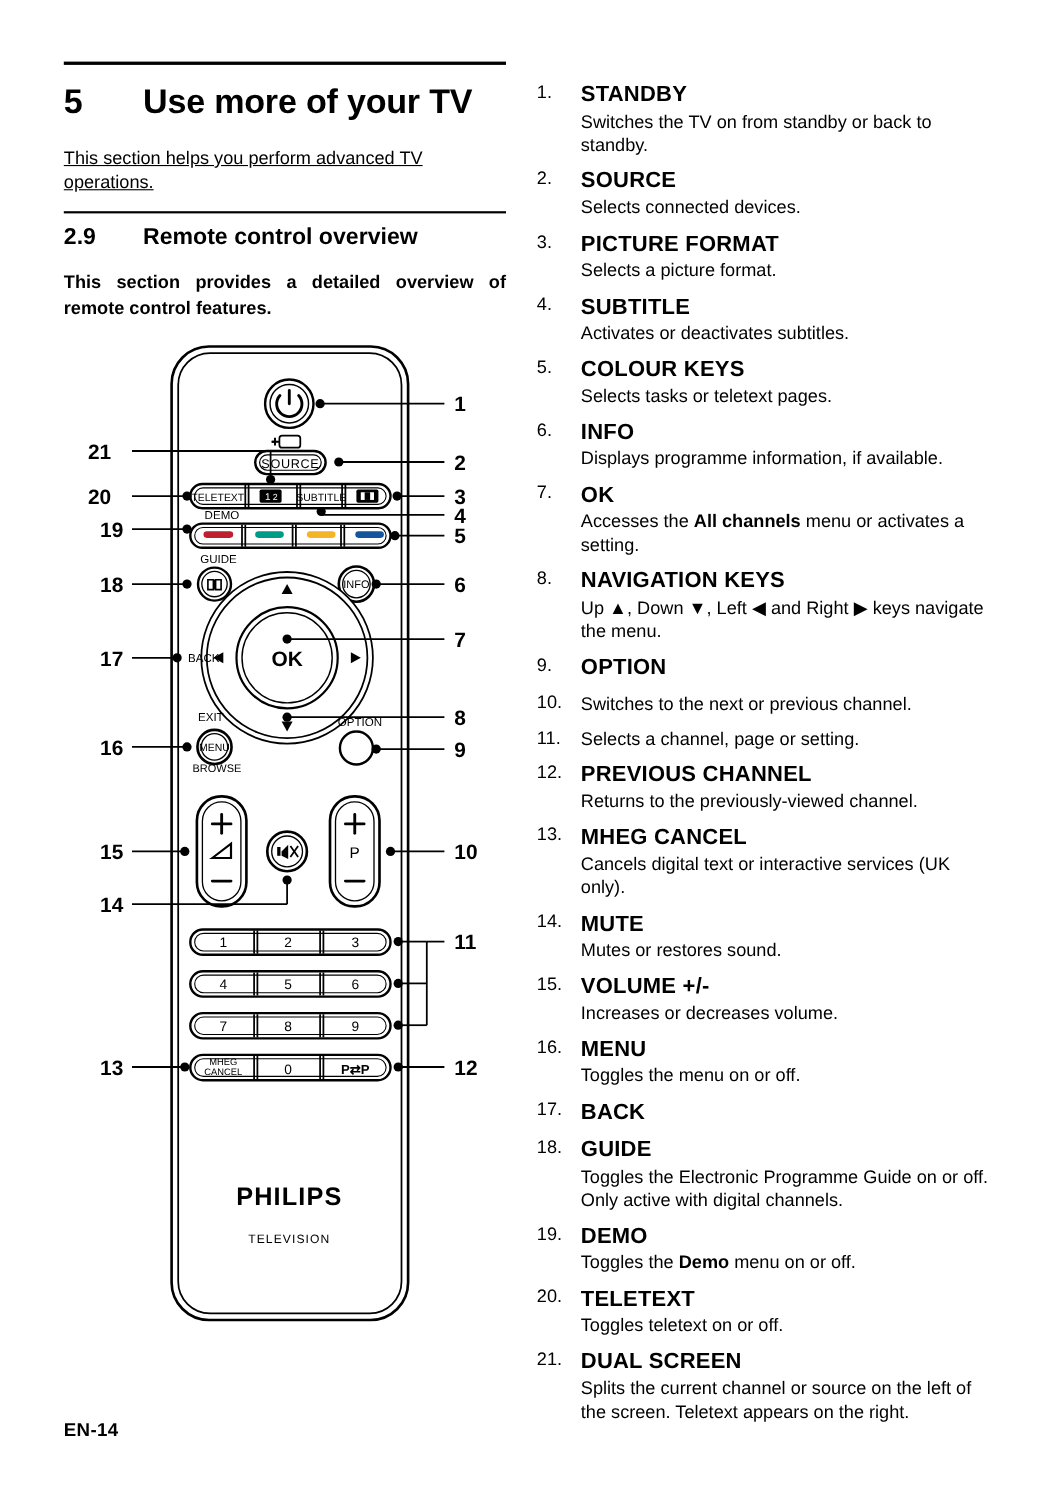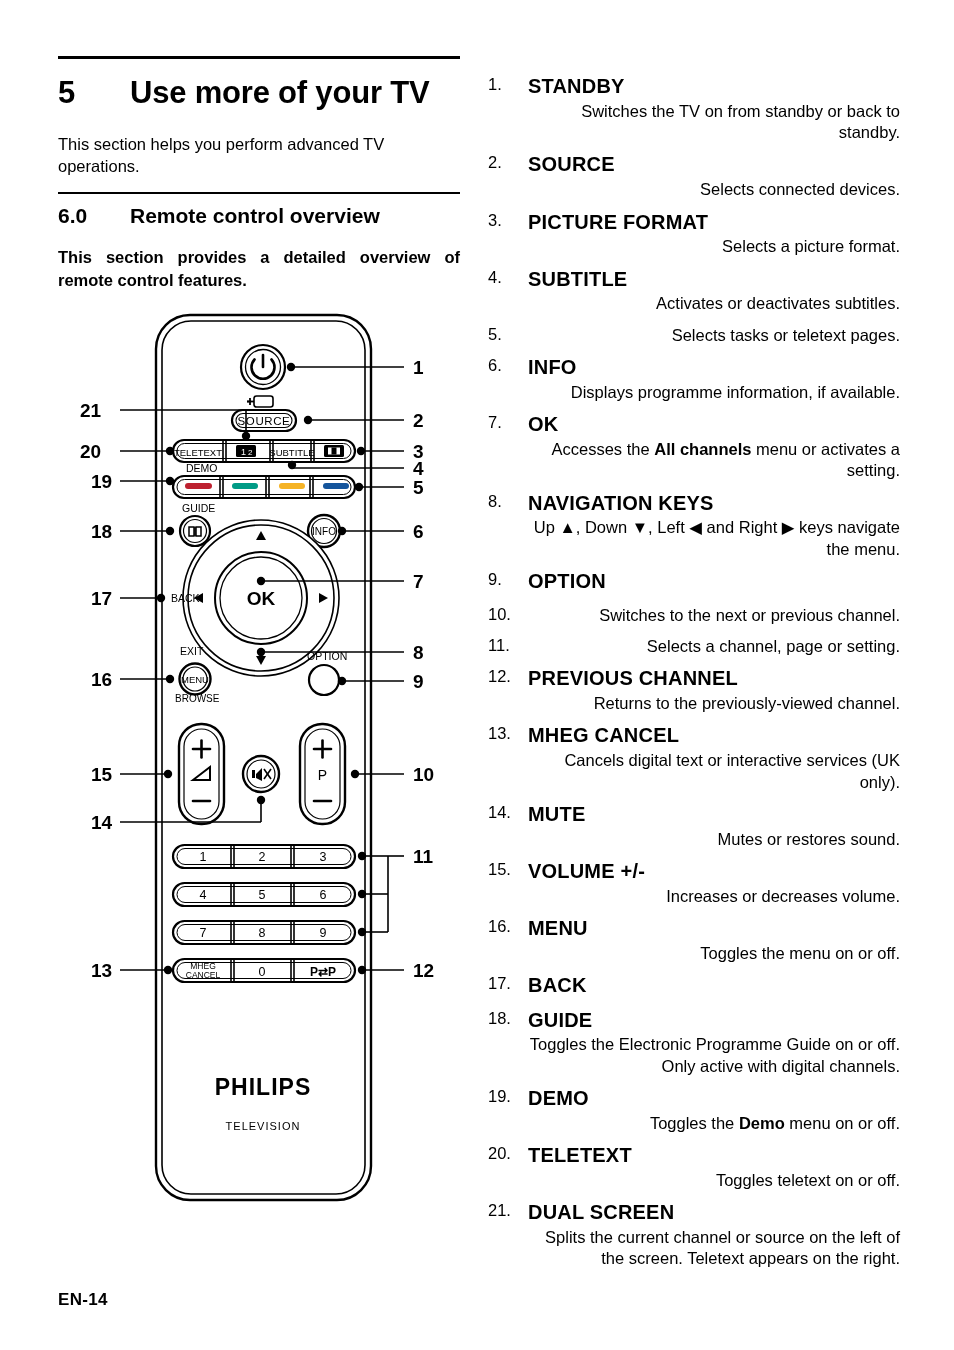--- a/index.html
+++ b/index.html
@@ -13,42 +13,42 @@
   
   .left-col{position:absolute;left:58px;top:56px;width:402px;}
   .rule{border:0;border-top:3px solid #000;margin:0;height:0;}
   .rule.thin{border-top:2px solid #000;}
   h1.chapter{
     font-size:31px;font-weight:bold;margin:16px 0 0 0;letter-spacing:-0.2px;
     display:flex;
   }
   h1.chapter .num{width:72px;flex:0 0 72px;}
   .intro{
-    font-size:16.5px;line-height:1.35;margin:22px 0 14px 0;
+    font-size:16.5px;line-height:1.35;margin:22px 0 14px 0;text-decoration:underline;
   }
   h2.section{
     font-size:21px;font-weight:bold;margin:10px 0 0 0;display:flex;
   }
   h2.section .num{width:72px;flex:0 0 72px;}
   .intro2{font-size:16.5px;line-height:1.45;margin:18px 0 0 0;text-align:justify;font-weight:bold;}
 
   
   .remote-wrap{position:absolute;left:58px;top:300px;width:402px;height:930px;}
   .remote-wrap svg{display:block;}
 
   
   .right-col{position:absolute;left:488px;top:74px;width:412px;}
   .item{display:flex;margin-bottom:9px;}
   .item .idx{
     flex:0 0 40px;width:40px;font-size:16.5px;line-height:1.3;
     font-weight:normal;
   }
   .item .body{flex:1;}
   .item .title{font-size:20px;font-weight:bold;line-height:1.28;letter-spacing:0.2px;}
-  .item .desc{font-size:16.5px;line-height:1.3;margin-top:1px;text-align:right;}
+  .item .desc{font-size:16.5px;line-height:1.3;margin-top:1px;}
   .item .desc b{font-weight:bold;}
 
   
   .footer{
     position:absolute;left:58px;top:1290px;font-size:17px;font-weight:bold;
     letter-spacing:0.3px;
     text-align:right;
   }
 </style>
 </head>
@@ -58,21 +58,21 @@
 
   <div class="left-col">
     <hr class="rule">
     <h1 class="chapter">
       <span class="num">5</span>
       <span>Use more of your TV</span>
     </h1>
     <p class="intro">This section helps you perform advanced TV operations.</p>
     <hr class="rule thin">
     <h2 class="section">
-      <span class="num">6.0</span>
+      <span class="num">2.9</span>
       <span>Remote control overview</span>
     </h2>
     <p class="intro2">This section provides a detailed overview of remote control features.</p>
   </div>
 
   <div class="remote-wrap">
   <svg width="402" height="930" viewBox="0 0 402 930" xmlns="http://www.w3.org/2000/svg" font-family="Liberation Sans, sans-serif">
     <g fill="none" stroke="#000">
 
       <rect x="98" y="15" width="215" height="885" rx="34" ry="34" stroke-width="2.4" fill="#fff"></rect>
@@ -419,20 +419,21 @@
       <div class="item">
         <div class="idx">4.</div>
         <div class="body">
           <div class="title">SUBTITLE</div>
           <div class="desc">Activates or deactivates subtitles.</div>
         </div>
       </div>
       <div class="item">
         <div class="idx">5.</div>
         <div class="body">
+          <div class="title">COLOUR KEYS</div>
           <div class="desc">Selects tasks or teletext pages.</div>
         </div>
       </div>
       <div class="item">
         <div class="idx">6.</div>
         <div class="body">
           <div class="title">INFO</div>
           <div class="desc">Displays programme information, if available.</div>
         </div>
       </div>

